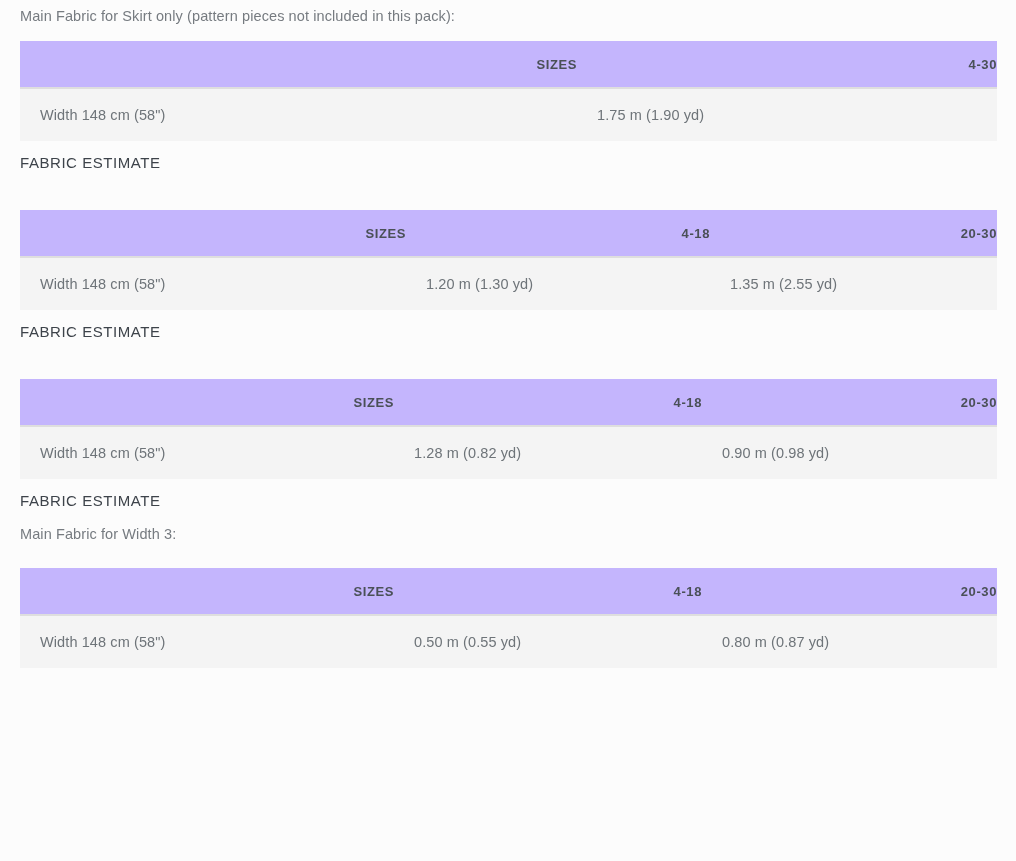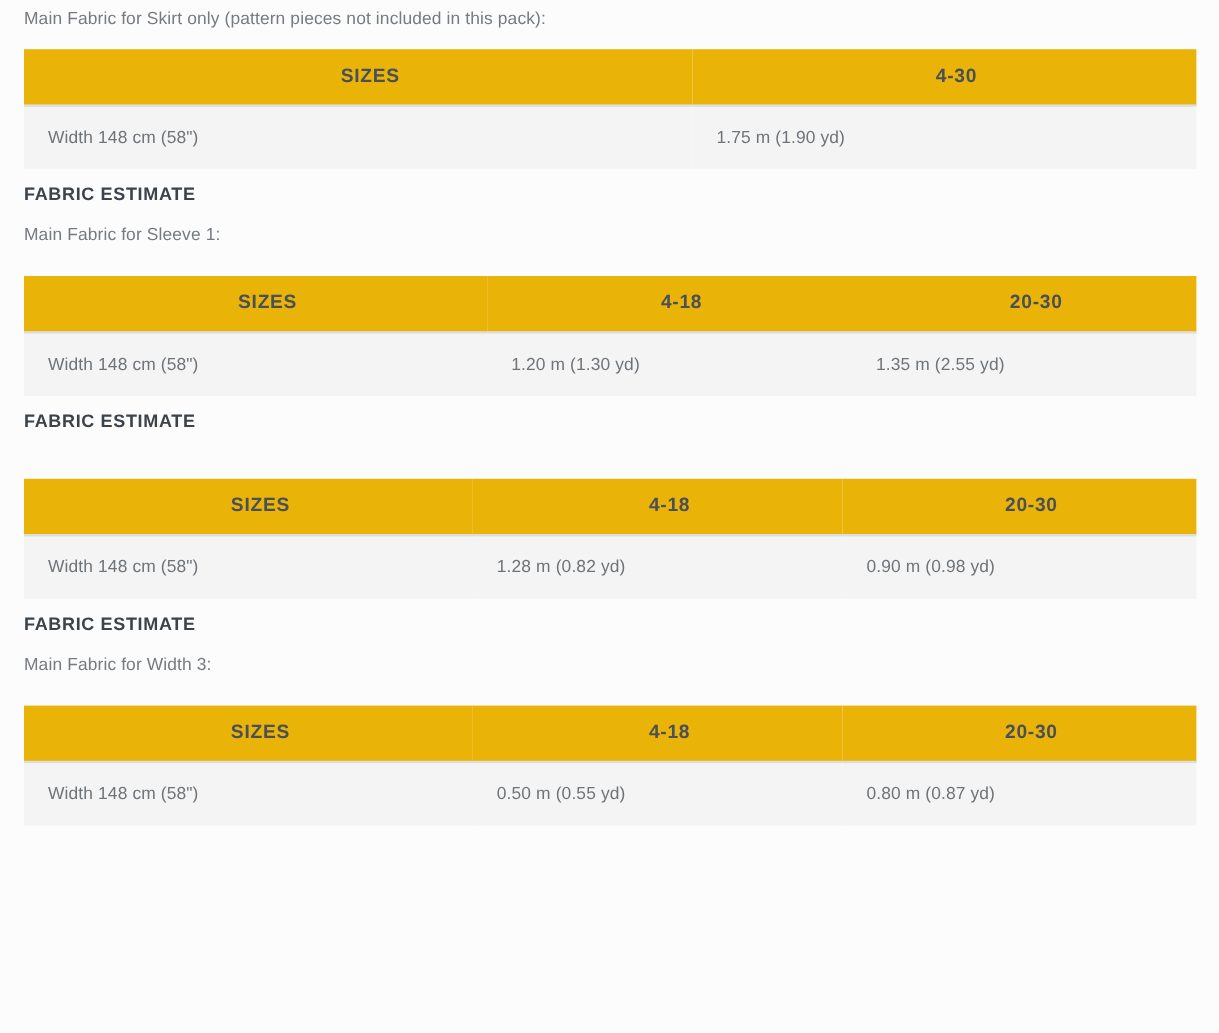--- a/index.html
+++ b/index.html
@@ -34,43 +34,43 @@
 
   .intro-paragraph {
     padding-top: 6px;
   }
 
   .section-heading {
     margin: 0;
     padding: 0 0 0 20px;
     font-size: 15px;
     line-height: 20px;
-    font-weight: bold;
+    font-weight: normal;
     color: #3d434a;
     letter-spacing: 0.55px;
     text-transform: uppercase;
   }
 
   .fabric-table {
     width: 977px;
     margin-left: 20px;
     border-collapse: collapse;
     table-layout: fixed;
   }
 
   .fabric-table th {
-    text-align: center;
-    font-size: 16px;
+    text-align: right;
+    font-size: 13px;
     font-weight: bold;
     color: #4a5057;
     letter-spacing: 0.6px;
     padding: 0 0 0 20px;
     height: 46px;
     vertical-align: middle;
-    background: #eab308;
+    background: #c4b5fd;
     border: 0;
   }
 
   .fabric-table td {
     text-align: left;
     font-size: 14.5px;
     font-weight: normal;
     color: #6e7479;
     letter-spacing: 0.1px;
     padding: 0 0 0 20px;
@@ -124,21 +124,20 @@
         <td>Width 148 cm (58")</td>
         <td>1.75 m (1.90 yd)</td>
       </tr>
     </tbody>
   </table>
 
   <div class="spacer-after-table"></div>
 
   <h3 class="section-heading">FABRIC ESTIMATE</h3>
   <div class="spacer-heading-gap"></div>
-  <p class="section-paragraph">Main Fabric for Sleeve 1:</p>
 
   <div class="spacer-section-gap"></div>
 
   <table class="fabric-table table-3col-a">
     <colgroup>
         <col class="c1">
         <col class="c2">
         <col class="c3">
       </colgroup>
     <thead>

